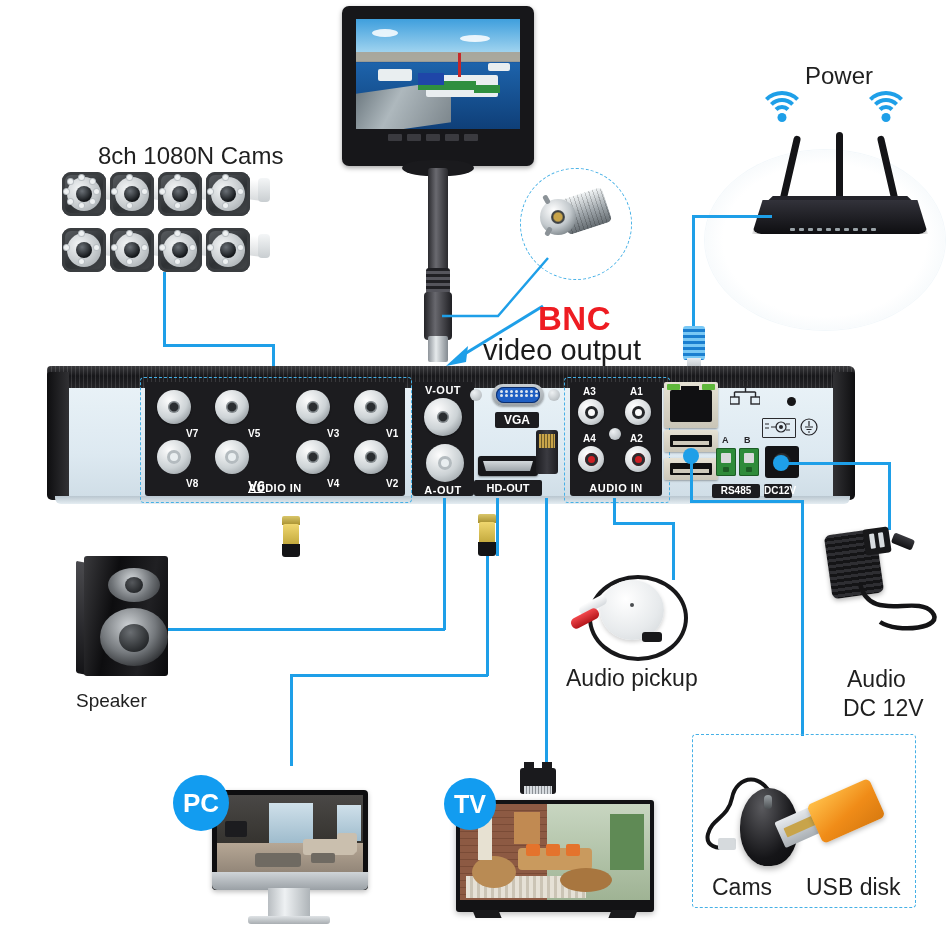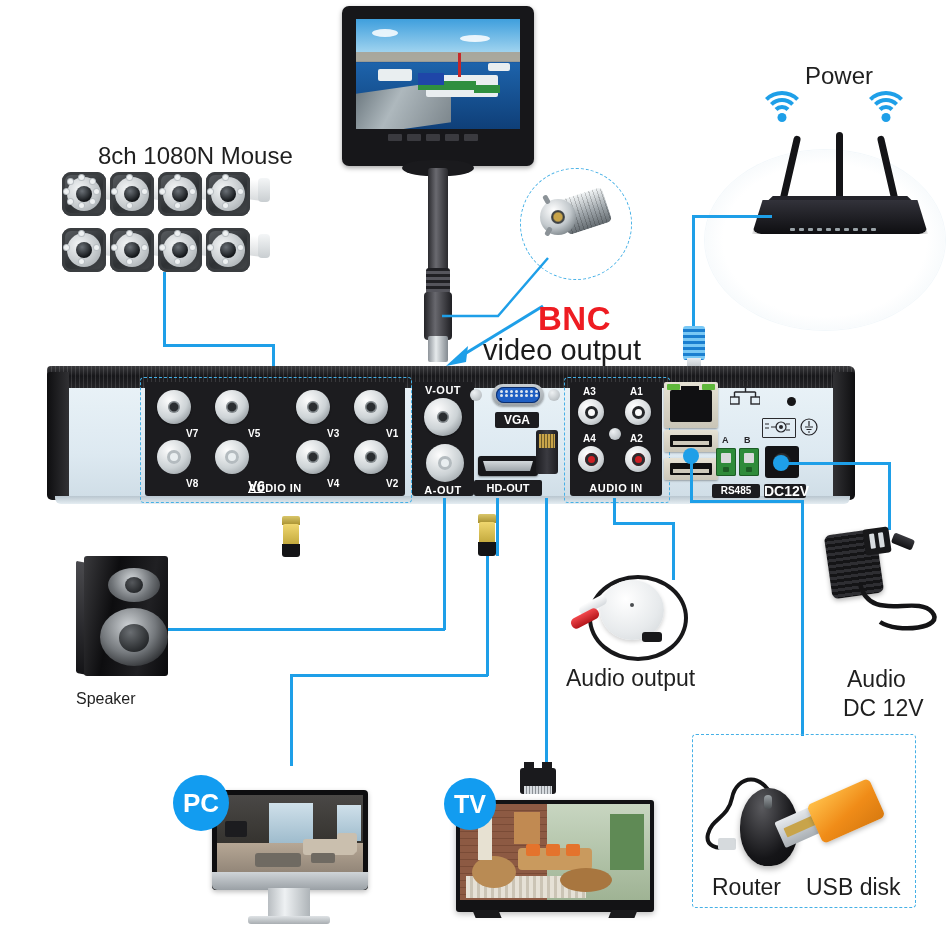--- a/index.html
+++ b/index.html
@@ -328,21 +328,21 @@
       <i></i>
       <i></i>
   </div>
 </div>
 <div class="abs" id="mon-stand-top"></div>
 <div class="abs" id="mon-pole"></div>
 <div class="abs" id="mon-coil"></div>
 <div class="abs" id="mon-pole2"></div>
 <div class="abs" id="mon-bnc"></div>
 
-<div class="lbl" style="left:98px;top:142px;font-size:24px;">8ch 1080N Mouse</div>
+<div class="lbl" style="left:98px;top:142px;font-size:24px;">8ch 1080N Cams</div>
 
 <div class="abs" id="cams" style="left:62px;top:172px;width:250px;height:108px;">
   <div class="cam" style="left:0;top:0;">
     <div class="arm"></div>
       <div class="mount"></div>
     <div class="body">
         <div class="ring"></div>
       <div class="led" style="left:17px;top:3px;"></div>
         <div class="led" style="left:28px;top:7px;"></div>
       <div class="led" style="left:32px;top:17px;"></div>
@@ -628,21 +628,21 @@
 
 <div class="atag" style="left:722px;top:435px;font-size:9px;color:#26262a;">A</div>
 <div class="atag" style="left:744px;top:435px;font-size:9px;color:#26262a;">B</div>
 <div class="greenblk" style="left:716px;top:448px;"></div>
 <div class="greenblk" style="left:739px;top:448px;"></div>
 <div class="abs" id="dcjack">
     <i></i>
   </div>
 <div class="bluedot" style="left:773px;top:455px;"></div>
 <div class="tinytag" style="left:712px;top:484px;width:48px;height:14px;line-height:14px;font-size:10px;">RS485</div>
-<div class="tinytag" style="left:764px;top:484px;width:42px;height:14px;line-height:14px;font-size:14px;">DC12V</div>
+<div class="tinytag" style="left:764px;top:484px;width:28px;height:14px;line-height:14px;font-size:10px;">DC12V</div>
 
 <div class="wire wire-v" style="left:443px;top:498px;height:132px;"></div>
 <div class="wire wire-h" style="left:168px;top:628px;width:277px;"></div>
 
 <div class="abs" id="hdmi-plug">
   <div class="h1"></div>
     <div class="h2"></div>
     <div class="h3"></div>
 </div>
 <div class="wire wire-v" style="left:496px;top:498px;height:58px;"></div>
@@ -675,28 +675,28 @@
   <div class="side"></div>
   <div class="cab">
     <div class="tw">
         <i></i>
       </div>
     <div class="wf">
         <i></i>
       </div>
   </div>
 </div>
-<div class="lbl" style="left:76px;top:690px;font-size:16px;">Speaker</div>
+<div class="lbl" style="left:76px;top:690px;font-size:19px;">Speaker</div>
 
 <div class="abs" id="pick-ring"></div>
 <div class="abs" id="pick-dome"></div>
 <div class="abs" id="pick-jack-w"></div>
 <div class="abs" id="pick-jack-r"></div>
 <div class="abs" id="pick-plug"></div>
-<div class="lbl" style="left:566px;top:665px;font-size:23px;">Audio output</div>
+<div class="lbl" style="left:566px;top:665px;font-size:23px;">Audio pickup</div>
 
 <div class="abs" id="pw-body"></div>
 <div class="abs" id="pw-prong"></div>
 <div class="abs" id="pw-tip"></div>
 <svg class="abs" style="left:840px;top:560px;width:110px;height:90px;">
   <path d="M20,24 C30,64 76,34 92,52 C106,68 58,74 40,62" stroke="#141416" stroke-width="4.5" fill="none"></path>
 </svg>
 <div class="lbl" style="left:847px;top:666px;font-size:23px;">Audio</div>
 <div class="lbl" style="left:843px;top:695px;font-size:23px;">DC 12V</div>
 
@@ -742,14 +742,14 @@
 
 <div class="dash" style="left:692px;top:734px;width:222px;height:172px;"></div>
 <svg class="abs" style="left:698px;top:760px;width:88px;height:100px;">
   <path d="M78,46 C66,8 38,16 34,38 C30,58 14,58 10,74 C7,86 20,90 28,86" stroke="#141416" stroke-width="4" fill="none"></path>
 </svg>
 <div class="abs" style="left:718px;top:838px;width:18px;height:12px;background:#d6dadd;border-radius:2px;"></div>
 <div class="abs" id="mouse-body"></div>
 <div class="abs" id="mouse-wheel"></div>
 <div class="abs" id="usb-metal"></div>
 <div class="abs" id="usbdisk"></div>
-<div class="lbl" style="left:712px;top:874px;font-size:23px;">Router</div>
+<div class="lbl" style="left:712px;top:874px;font-size:23px;">Cams</div>
 <div class="lbl" style="left:806px;top:874px;font-size:23px;">USB disk</div>
 
 </body></html>

